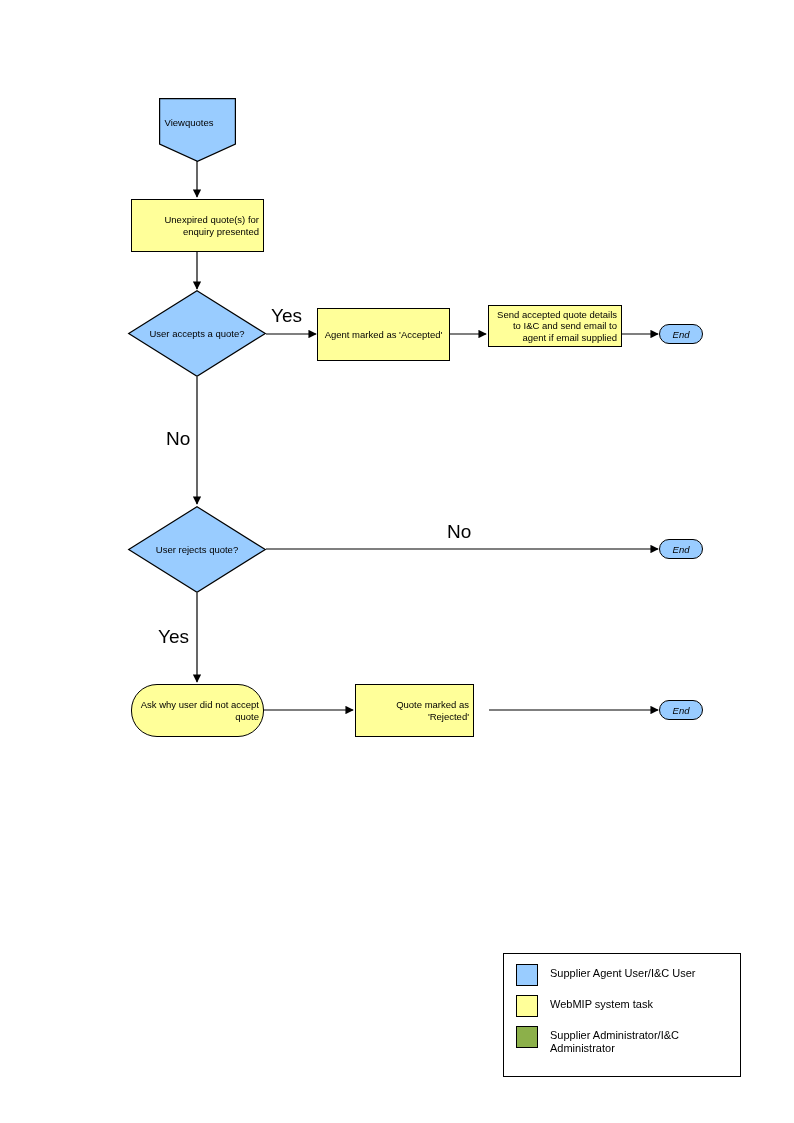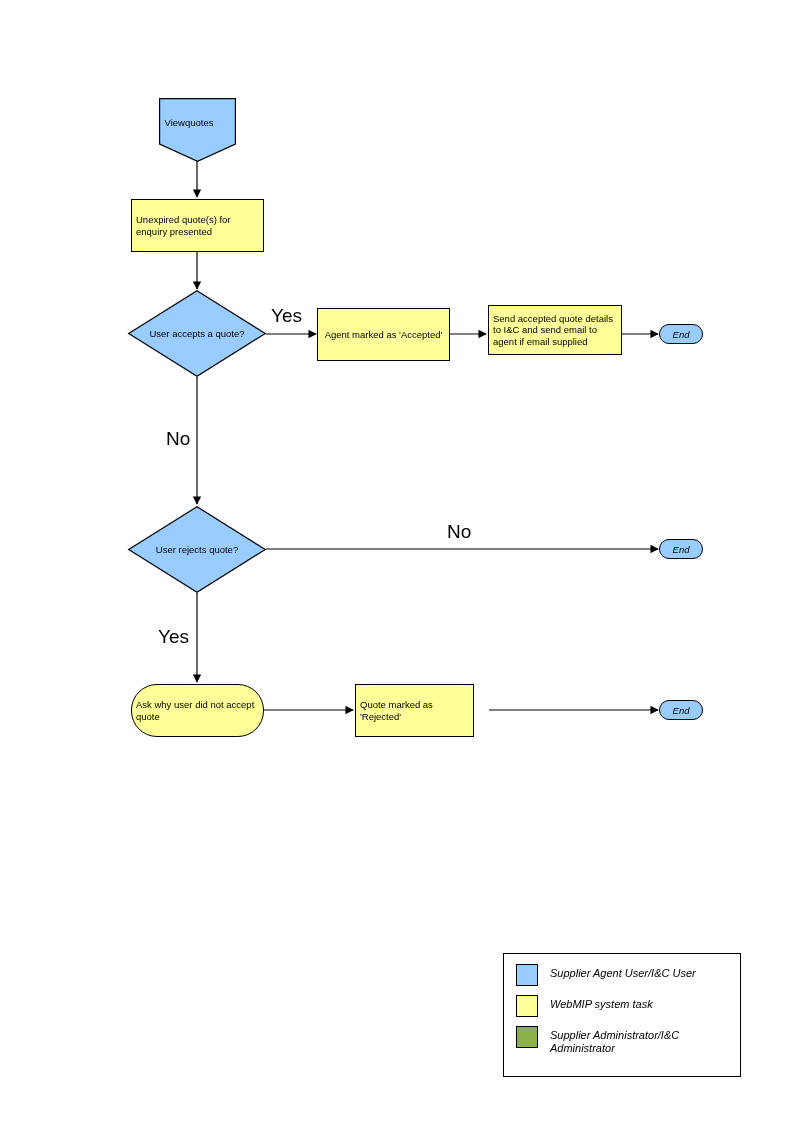--- a/index.html
+++ b/index.html
@@ -16,21 +16,21 @@
     height: 1123px;
     background: #ffffff;
     overflow: hidden;
   }
   .node {
     position: absolute;
     box-sizing: border-box;
     display: flex;
     align-items: center;
     justify-content: center;
-    text-align: left;
+    text-align: right;
     color: #000000;
     line-height: 1.18;
   }
   .process {
     border: 1px solid #000000;
     background: #ffff99;
     font-size: 9.5px;
     padding: 2px 4px;
   }
   .decision-wrap {
@@ -184,21 +184,21 @@
     <svg width="138" height="87" viewBox="0 0 138 87" xmlns="http://www.w3.org/2000/svg">
       <polygon points="69,0.7 137.3,43.5 69,86.3 0.7,43.5" fill="#99ccff" stroke="#000000" stroke-width="1.2"></polygon>
     </svg>
     <div class="decision-label">User accepts a quote?</div>
   </div>
 
   <div class="node process" style="left:317px; top:308px; width:133px; height:53px;">
     <span>Agent  marked as 'Accepted'</span>
   </div>
 
-  <div class="node process" style="left:488px; top:305px; width:134px; height:50px;">
+  <div class="node process" style="left:488px; top:305px; width:134px; height:42px;">
     <span>Send accepted quote details to I&amp;C and send email to agent if email supplied</span>
   </div>
 
   <div class="terminator" style="left:659px; top:324px; width:44px; height:20px;">
     <span>End</span>
   </div>
 
   <div class="decision-wrap" style="left:128px; top:506px; width:138px; height:87px;">
     <svg width="138" height="87" viewBox="0 0 138 87" xmlns="http://www.w3.org/2000/svg">
       <polygon points="69,0.7 137.3,43.5 69,86.3 0.7,43.5" fill="#99ccff" stroke="#000000" stroke-width="1.2"></polygon>
@@ -223,21 +223,21 @@
   </div>
 
   <div class="edge-label" style="left:271px; top:305px;">Yes</div>
 
   <div class="edge-label" style="left:166px; top:428px;">No</div>
 
   <div class="edge-label" style="left:447px; top:521px;">No</div>
 
   <div class="edge-label" style="left:158px; top:626px;">Yes</div>
 
-  <div class="legend" style="left:503px; top:953px; width:238px; height:124px;font-style:italic;">
+  <div class="legend" style="left:503px; top:953px; width:238px; height:124px;">
     <div class="legend-row">
       <span class="swatch" style="background:#99ccff;"></span>
       <span class="legend-text">Supplier Agent User/I&amp;C User</span>
     </div>
     <div class="legend-row">
       <span class="swatch" style="background:#ffff99;"></span>
       <span class="legend-text">WebMIP system task</span>
     </div>
     <div class="legend-row">
       <span class="swatch" style="background:#8cb04a;"></span>

